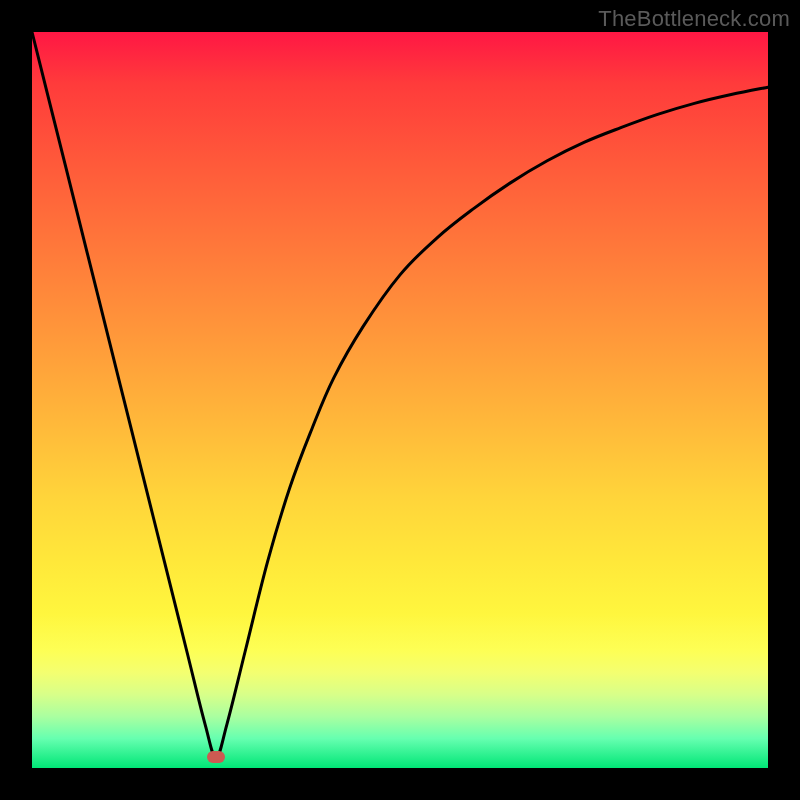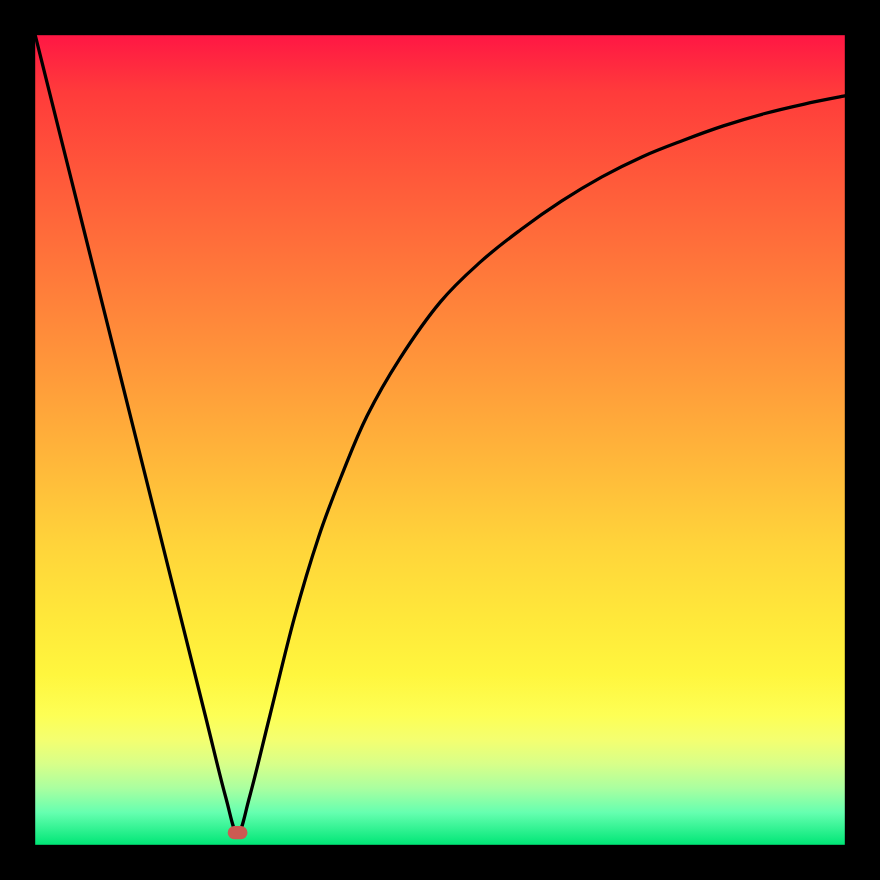--- a/index.html
+++ b/index.html
@@ -65,19 +65,20 @@
     height: 12px;
     border-radius: 6px;
     background: #cc5a52;
     transform: translate(-50%, -50%);
   }
 </style>
 </head>
 <body>
 
 <div class="frame">
+  <div class="watermark">TheBottleneck.com</div>
   <div class="plot">
     <svg class="curve" viewBox="0 0 736 736" preserveAspectRatio="none">
       <path id="curve-path" fill="none" stroke="#000" stroke-width="3" stroke-linecap="round" stroke-linejoin="round" d="M 0.00 0.00 C 3.97 15.90, 14.13 56.52, 22.08 88.32 C 30.03 120.12, 36.21 144.84, 44.16 176.64 C 52.11 208.44, 58.29 233.16, 66.24 264.96 C 74.19 296.76, 80.37 321.48, 88.32 353.28 C 96.27 385.08, 102.45 409.80, 110.40 441.60 C 118.35 473.40, 124.53 498.12, 132.48 529.92 C 140.43 561.72, 147.27 589.09, 154.56 618.24 C 161.85 647.39, 167.66 672.63, 172.96 691.84 C 178.26 711.05, 180.03 724.96, 184.00 724.96 C 187.97 724.96, 189.74 711.05, 195.04 691.84 C 200.34 672.63, 206.15 647.39, 213.44 618.24 C 220.73 589.09, 227.57 559.07, 235.52 529.92 C 243.47 500.77, 249.65 480.17, 257.60 456.32 C 265.55 432.47, 271.73 417.31, 279.68 397.44 C 287.63 377.57, 292.49 364.47, 301.76 345.92 C 311.03 327.37, 319.28 312.95, 331.20 294.40 C 343.12 275.85, 354.75 258.78, 368.00 242.88 C 381.25 226.98, 391.55 218.00, 404.80 206.08 C 418.05 194.16, 428.35 186.58, 441.60 176.64 C 454.85 166.70, 465.15 159.49, 478.40 150.88 C 491.65 142.27, 501.95 136.09, 515.20 128.80 C 528.45 121.51, 538.75 116.36, 552.00 110.40 C 565.25 104.44, 575.55 100.71, 588.80 95.68 C 602.05 90.65, 612.35 86.80, 625.60 82.43 C 638.85 78.06, 649.15 74.97, 662.40 71.39 C 675.65 67.82, 685.95 65.47, 699.20 62.56 C 712.45 59.65, 729.38 56.52, 736.00 55.20"></path>
     </svg>
     <div id="marker" class="marker" style="left: 184px; top: 724.96px; background: rgb(204, 90, 82);"></div>
   </div>
 </div>
 
 </body></html>

